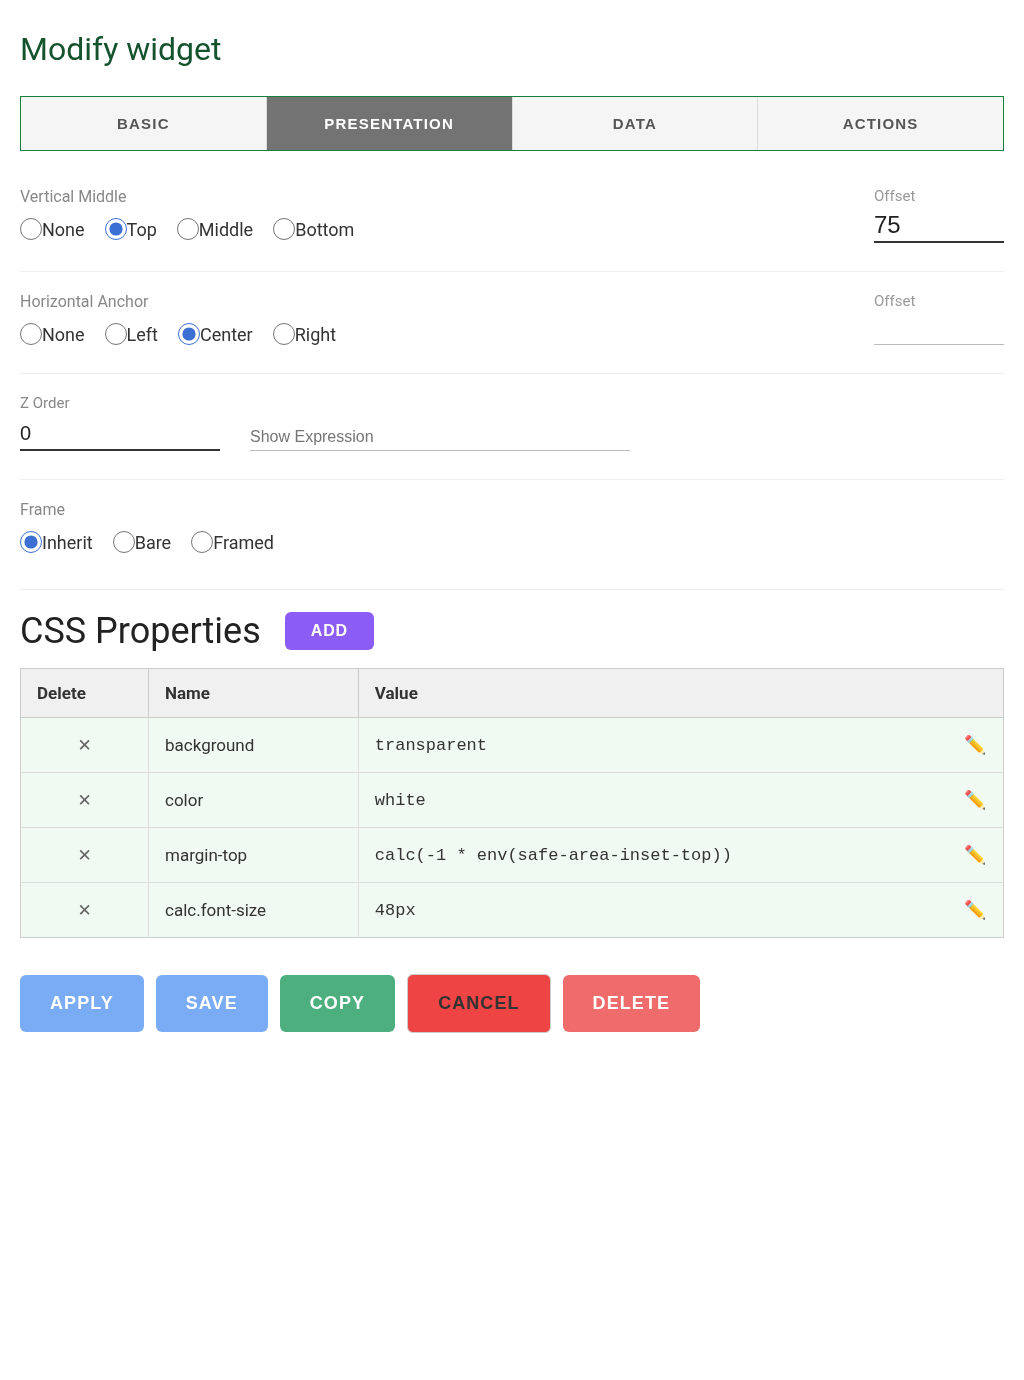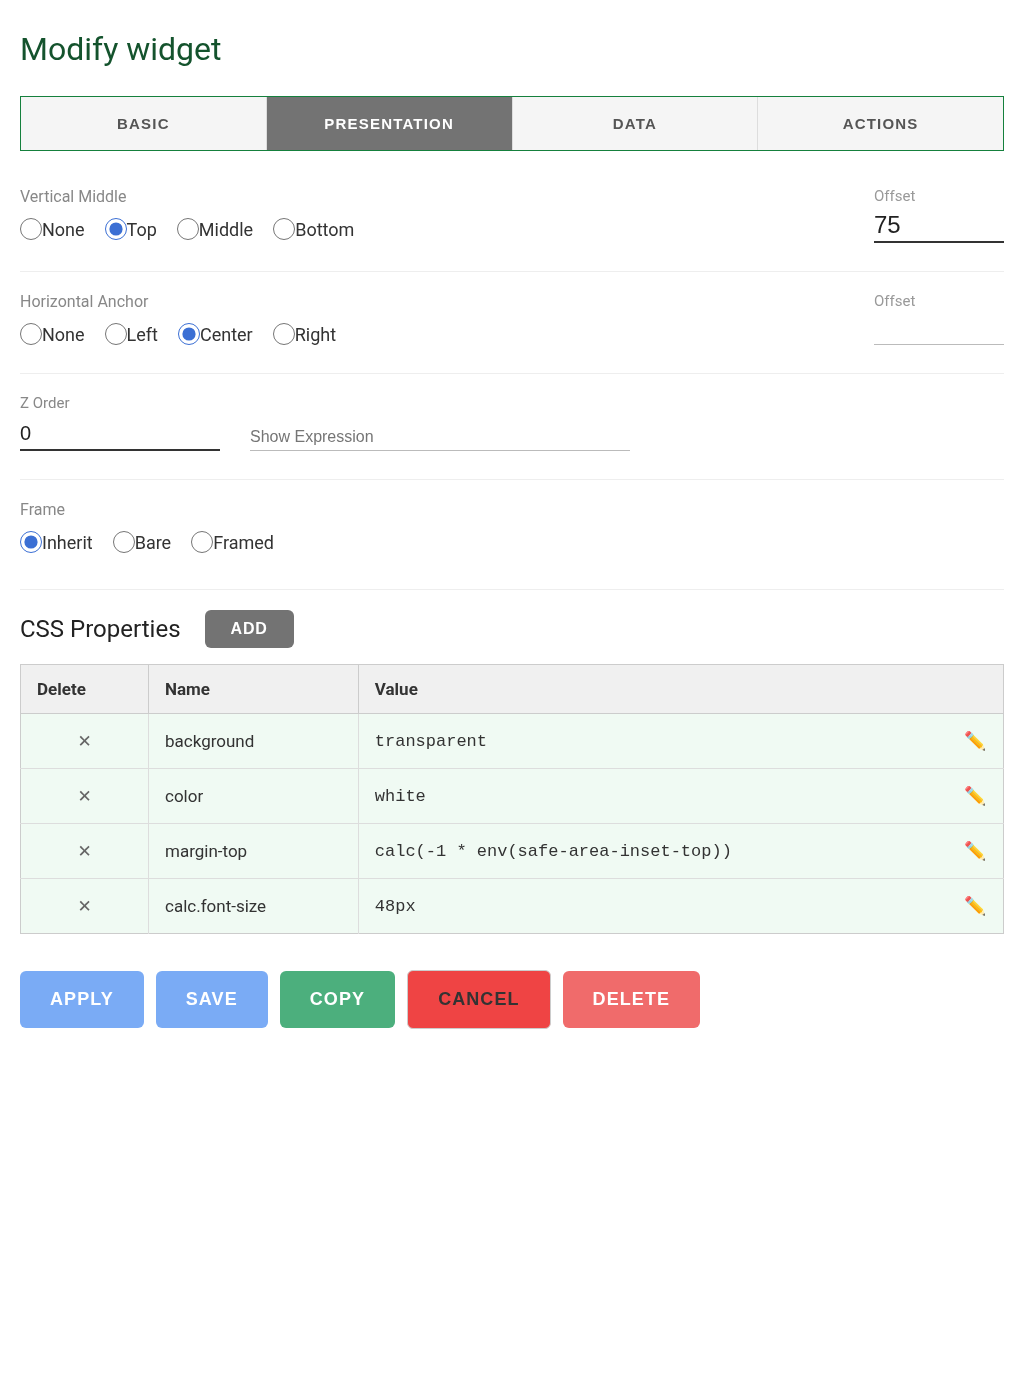--- a/index.html
+++ b/index.html
@@ -147,26 +147,26 @@
     
     .frame-section { margin-bottom: 36px; }
     
     .css-properties-header {
       display: flex;
       align-items: center;
       gap: 24px;
       margin-bottom: 16px;
     }
     .css-properties-title {
-      font-size: 24px;
+      font-size: 36px;
       font-weight: 400;
       color: #222;
     }
     .add-button {
-      background: #737373;
+      background: #8b5cf6;
       color: #fff;
       border: none;
       border-radius: 6px;
       padding: 10px 26px;
       font-size: 16px;
       font-weight: 600;
       cursor: pointer;
       letter-spacing: 0.05em;
     }
     

